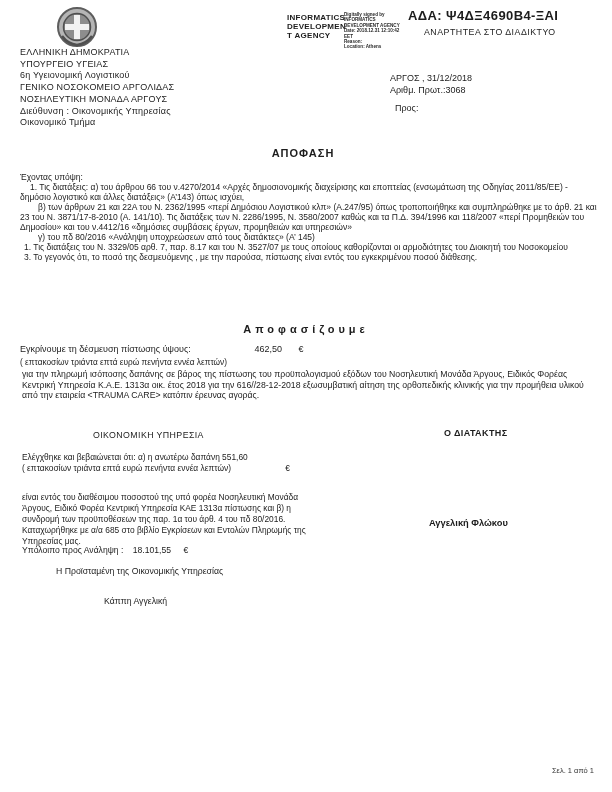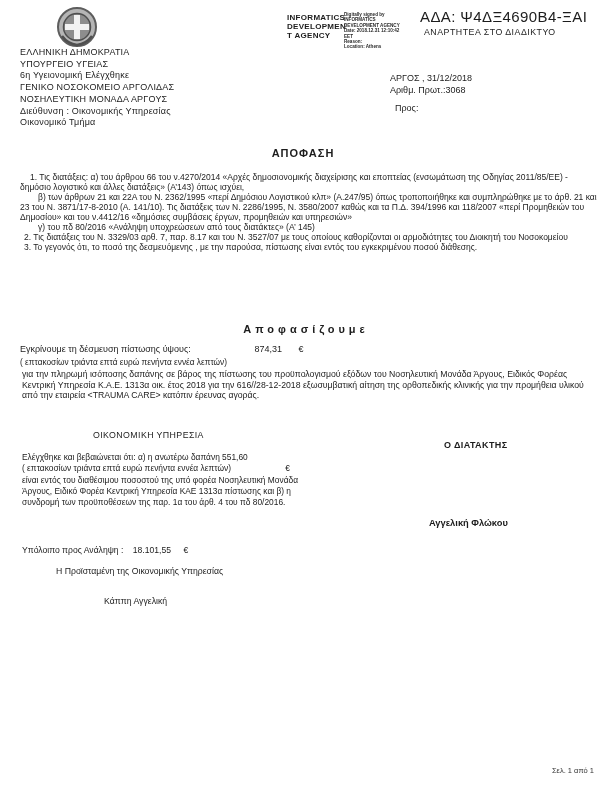--- a/index.html
+++ b/index.html
@@ -10,21 +10,21 @@
     background:#ffffff; overflow:hidden;
     -webkit-font-smoothing:antialiased;
   }
   .abs { position:absolute; }
 
   
   .emblem { left:56px; top:6px; width:42px; height:42px; }
   .org-block { left:20px; top:47px; font-size:9px; line-height:11.7px; letter-spacing:.2px; }
   .sig-agency { left:287px; top:13px; font-size:8px; font-weight:bold; line-height:9px; letter-spacing:.3px; }
   .sig-details { left:344px; top:12px; font-size:4.6px; line-height:5.4px; font-weight:bold; color:#2a2a2a; width:70px; }
-  .ada { left:420px; top:8px; font-size:15px; letter-spacing:.4px; }
+  .ada { left:408px; top:8px; font-size:13px; letter-spacing:.4px;font-weight:bold; }
   .anartitea { left:424px; top:27px; font-size:8.8px; letter-spacing:.5px; }
   .city-date { left:390px; top:73px; font-size:9px; }
   .protocol  { left:390px; top:85px; font-size:9px; }
   .to-label  { left:395px; top:103px; font-size:9px; }
 
   
   .doc-title { left:0; top:147px; width:596px; text-align:center; font-size:11px; font-weight:bold; letter-spacing:1px;padding-left:10px; }
   .preamble { left:20px; top:172px; width:578px; font-size:8.5px; line-height:10px; }
   .preamble p { margin:0; }
   .preamble .ind1 { text-indent:10px; }
@@ -37,27 +37,27 @@
   .approve-row .lbl { display:inline-block; width:232px; }
   .approve-row .amt { display:inline-block; }
   .approve-row .eur { display:inline-block; margin-left:14px; }
   .amount-words { left:20px; top:357px; font-size:8.3px; }
   .purpose { left:22px; top:369px; width:574px; font-size:8.7px; line-height:10.5px; }
 
   
   .fin-heading { left:93px; top:430px; font-size:8.8px; letter-spacing:.4px; }
   .fin-block { left:22px; top:452px; width:292px; font-size:8.4px; line-height:11px; }
   .fin-words-row { display:flex; justify-content:space-between; width:268px; }
-  .fin-body { margin-top:1px; }
+  .fin-body { margin-top:18px; }
   .balance-row { left:22px; top:545px; font-size:8.6px; }
   .balance-row .b-amt { margin-left:7px; }
   .balance-row .b-eur { margin-left:10px; }
 
   
-  .orderer-title { left:444px; top:440px; font-size:9px; font-weight:bold; letter-spacing:.4px; }
+  .orderer-title { left:444px; top:428px; font-size:9px; font-weight:bold; letter-spacing:.4px; }
   .orderer-name  { left:429px; top:518px; font-size:9.3px; font-weight:bold; }
   .head-title { left:56px; top:566px; font-size:8.7px; }
   .head-name  { left:104px; top:596px; font-size:8.7px; }
 
   .footer { right:18px; top:766px; font-size:7.5px; color:#333; }
 </style>
 </head>
 <body>
 
 <div class="page">
@@ -69,21 +69,21 @@
       <circle cx="21" cy="21" r="13.5" fill="#8d8d8d" stroke="#4f4f4f" stroke-width="1.5"></circle>
       <rect x="18" y="9" width="6" height="24" fill="#f2f2f2"></rect>
       <rect x="9" y="18" width="24" height="6" fill="#f2f2f2"></rect>
       <path d="M6 30 Q12 38 21 39 Q30 38 36 30" fill="none" stroke="#4f4f4f" stroke-width="2.5"></path>
     </svg>
   </div>
 
   <div class="abs org-block">
     <div>ΕΛΛΗΝΙΚΗ ΔΗΜΟΚΡΑΤΙΑ</div>
     <div>ΥΠΟΥΡΓΕΙΟ ΥΓΕΙΑΣ</div>
-    <div>6η Υγειονομική Ελέγχθηκε</div>
+    <div>6η Υγειονομική Λογιστικού</div>
     <div>ΓΕΝΙΚΟ ΝΟΣΟΚΟΜΕΙΟ ΑΡΓΟΛΙΔΑΣ</div>
     <div>ΝΟΣΗΛΕΥΤΙΚΗ ΜΟΝΑΔΑ ΑΡΓΟΥΣ</div>
     <div>Διεύθυνση : Οικονομικής Υπηρεσίας</div>
     <div>Οικονομικό Τμήμα</div>
   </div>
 
   <div class="abs sig-agency">
     <div>INFORMATICS</div>
     <div>DEVELOPMEN</div>
     <div>T AGENCY</div>
@@ -100,44 +100,46 @@
 
   <div class="abs ada">ΑΔΑ: Ψ4ΔΞ4690Β4-ΞΑΙ</div>
   <div class="abs anartitea">ΑΝΑΡΤΗΤΕΑ ΣΤΟ ΔΙΑΔΙΚΤΥΟ</div>
   <div class="abs city-date">ΑΡΓΟΣ , 31/12/2018</div>
   <div class="abs protocol">Αριθμ. Πρωτ.:3068</div>
   <div class="abs to-label">Προς:</div>
 
   <div class="abs doc-title">ΑΠΟΦΑΣΗ</div>
 
   <div class="abs preamble">
+    <p>Έχοντας υπόψη:</p>
     <p class="ind1">1. Τις  διατάξεις:      α) του άρθρου 66 του ν.4270/2014 «Αρχές δημοσιονομικής διαχείρισης και εποπτείας (ενσωμάτωση της  Οδηγίας 2011/85/ΕΕ) - δημόσιο λογιστικό και άλλες διατάξεις» (Α’143) όπως ισχύει,</p>
     <p class="ind2">β) των άρθρων 21 και 22Α  του Ν. 2362/1995 «περί Δημόσιου Λογιστικού κλπ» (Α.247/95) όπως τροποποιήθηκε και συμπληρώθηκε με το άρθ. 21 και 23 του Ν. 3871/17-8-2010 (Α. 141/10). Τις διατάξεις των Ν. 2286/1995, Ν. 3580/2007 καθώς και τα Π.Δ. 394/1996 και 118/2007 «περί Προμηθειών του Δημοσίου» και του ν.4412/16 «δημόσιες συμβάσεις έργων, προμηθειών και υπηρεσιών»</p>
     <p class="ind2">γ) του πδ 80/2016 «Ανάληψη υποχρεώσεων από τους διατάκτες» (Α’ 145)</p>
-    <p class="ind3">2. Τις διατάξεις του  Ν. 3329/03 αρθ. 7, παρ. 8.17 και του Ν. 3527/07  με τους οποίους καθορίζονται οι αρμοδιότητες του Διοικητή του Νοσοκομείου</p>
+    <p class="ind3">1. Τις διατάξεις του  Ν. 3329/05 αρθ. 7, παρ. 8.17 και του Ν. 3527/07  με τους οποίους καθορίζονται οι αρμοδιότητες του Διοικητή του Νοσοκομείου</p>
     <p class="ind3">3. Το γεγονός ότι, το ποσό της δεσμευόμενης , με την παρούσα, πίστωσης είναι εντός του εγκεκριμένου ποσού διάθεσης.</p>
   </div>
 
   <div class="abs decide-heading">Αποφασίζουμε</div>
   <div class="abs approve-row">
     <span class="lbl">Εγκρίνουμε τη δέσμευση πίστωσης ύψους:</span>
-    <span class="amt">874,31</span>
+    <span class="amt">462,50</span>
     <span class="eur">€</span>
   </div>
   <div class="abs amount-words">( επτακοσίων τριάντα επτά ευρώ  πενήντα εννέα λεπτών)</div>
   <div class="abs purpose">για την πληρωμή ισόποσης δαπάνης σε βάρος της πίστωσης του προϋπολογισμού εξόδων του Νοσηλευτική Μονάδα Άργους, Ειδικός Φορέας Κεντρική Υπηρεσία  Κ.Α.Ε. 1313α οικ. έτος 2018 για την 616//28-12-2018 εξωσυμβατική αίτηση της ορθοπεδικής κλινικής για την προμήθεια υλικού από την εταιρεία &lt;TRAUMA CARE&gt; κατόπιν έρευνας αγοράς.</div>
 
   <div class="abs fin-heading">ΟΙΚΟΝΟΜΙΚΗ ΥΠΗΡΕΣΙΑ</div>
   <div class="abs fin-block">
     <div>Ελέγχθηκε και βεβαιώνεται ότι: α) η ανωτέρω δαπάνη 551,60</div>
     <div class="fin-words-row">
       <span>( επτακοσίων τριάντα επτά ευρώ  πενήντα εννέα λεπτών)</span>
       <span>€</span>
     </div>
     <div class="fin-body">είναι εντός του διαθέσιμου ποσοστού της υπό φορέα Νοσηλευτική Μονάδα Άργους, Ειδικό Φορέα Κεντρική Υπηρεσία ΚΑΕ 1313α πίστωσης και β) η συνδρομή των προϋποθέσεων της παρ. 1α του άρθ. 4 του πδ 80/2016.</div>
+    <div>Καταχωρήθηκε με α/α 685 στο βιβλίο Εγκρίσεων και Εντολών Πληρωμής της Υπηρεσίας μας.</div>
   </div>
   <div class="abs balance-row">
     <span>Υπόλοιπο προς Ανάληψη :</span>
     <span class="b-amt">18.101,55</span>
     <span class="b-eur">€</span>
   </div>
 
   <div class="abs orderer-title">Ο ΔΙΑΤΑΚΤΗΣ</div>
   <div class="abs orderer-name">Αγγελική Φλώκου</div>
   <div class="abs head-title">Η Προϊσταμένη της Οικονομικής Υπηρεσίας</div>

